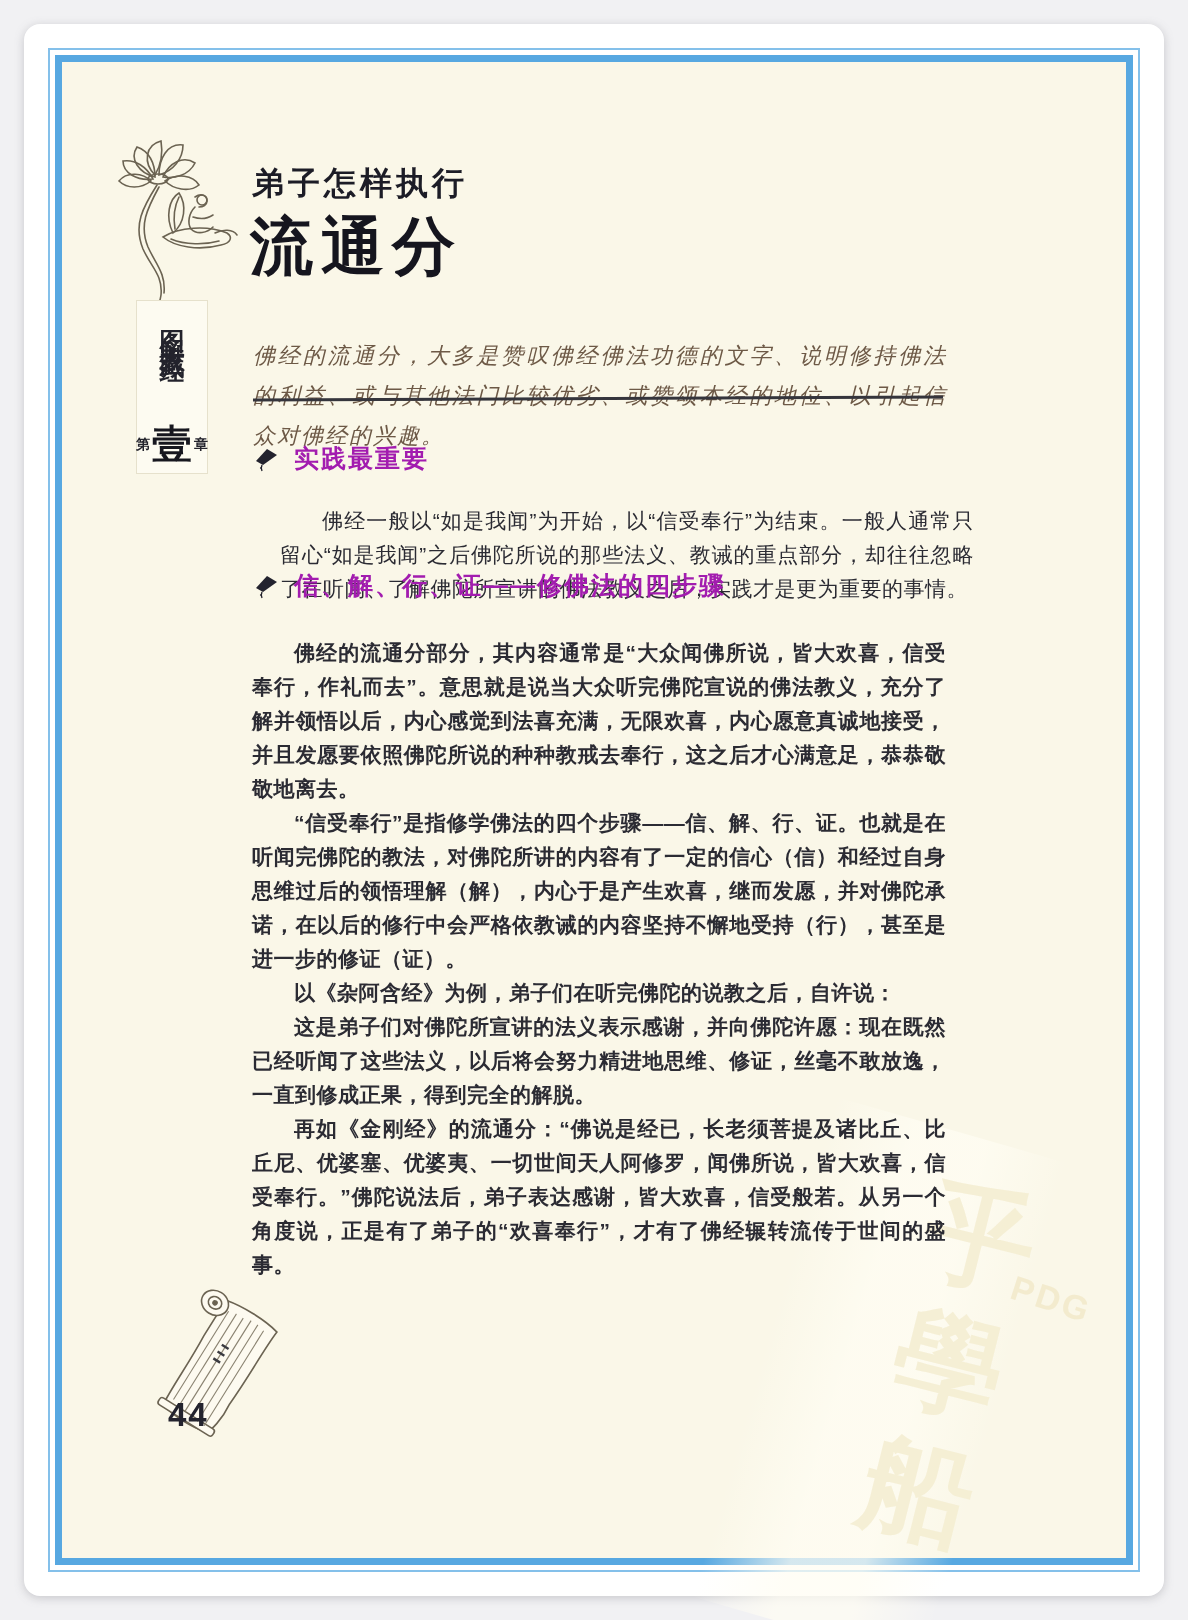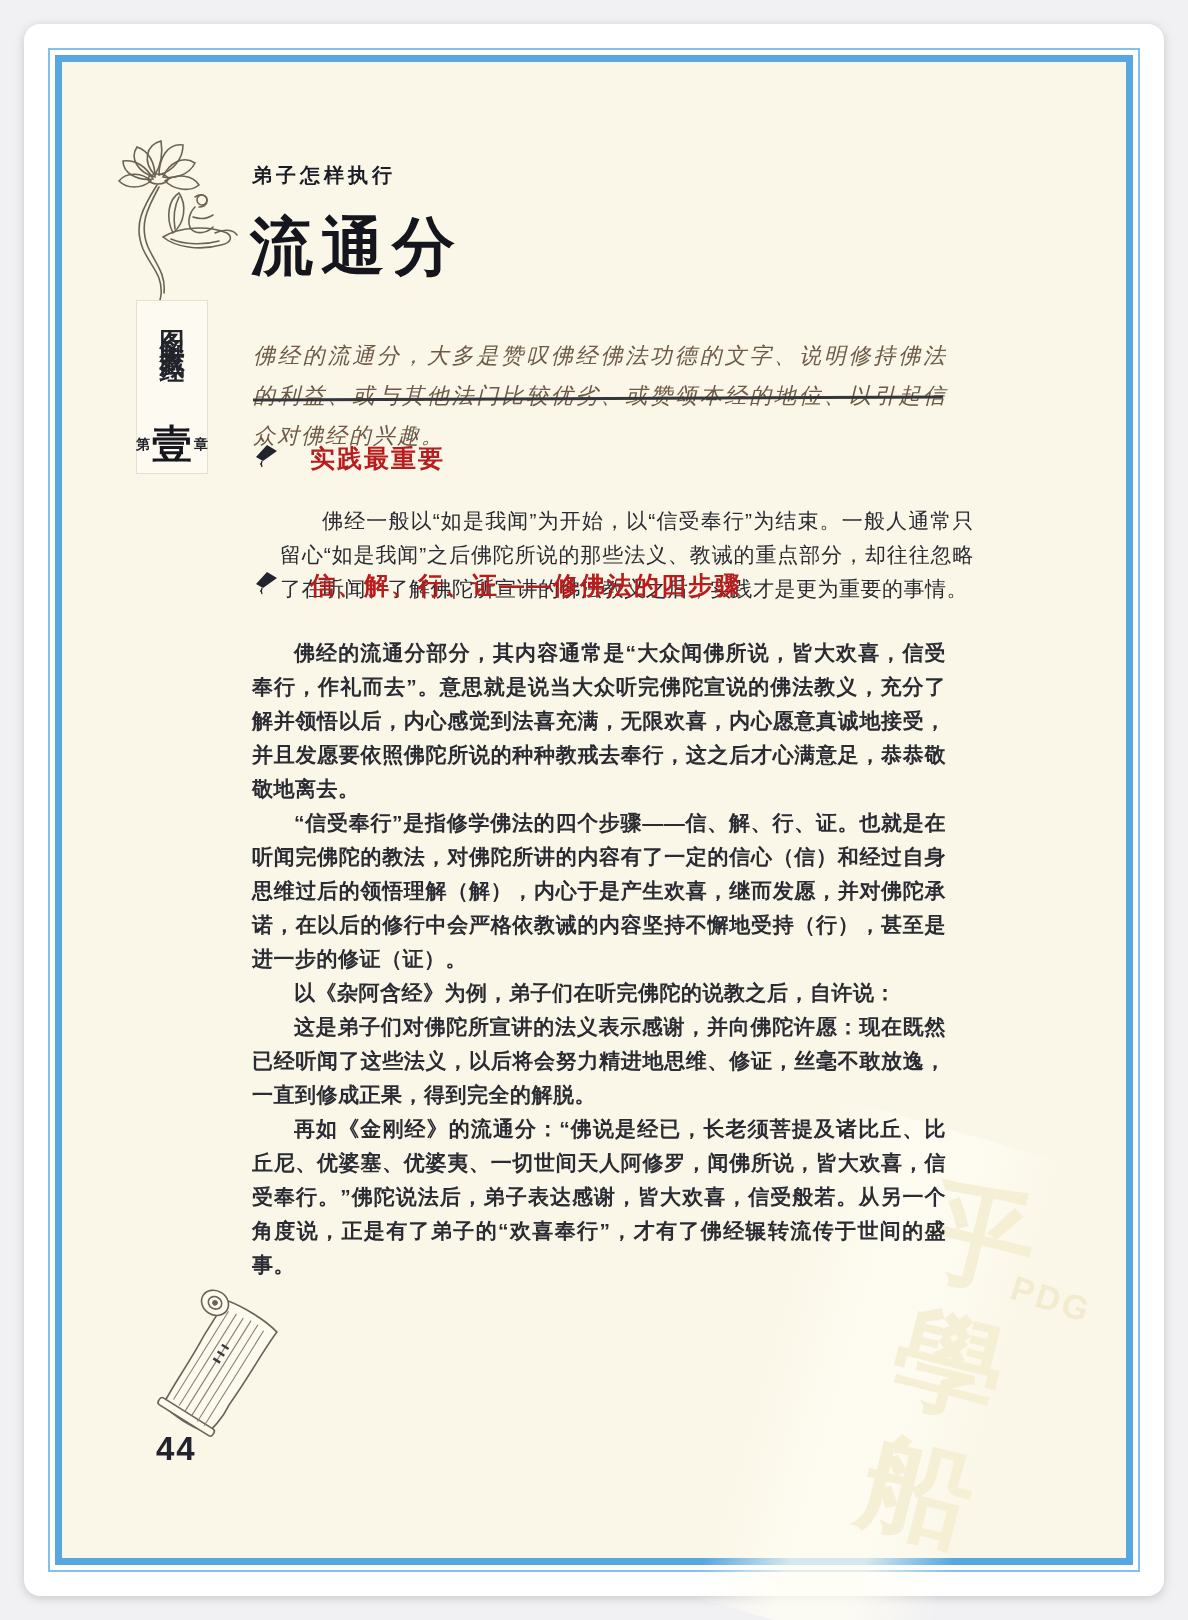--- a/index.html
+++ b/index.html
@@ -46,21 +46,21 @@
   .chapter-row { display:flex; align-items:center; gap:2px; margin-top:6px; }
   .chapter-small { font-size:14px; font-weight:bold; color:#23232c; }
   .chapter-big {
     font-size:40px; font-weight:bold; color:#17171f; line-height:40px;
     font-family:"Liberation Serif","DejaVu Serif",serif;
   }
 
   
   .subtitle {
     position:absolute; left:252px; top:162px;
-    font-size:20px; font-weight:bold; color:#1c1c26; letter-spacing:4px;
+    font-size:32px; font-weight:bold; color:#1c1c26; letter-spacing:4px;
   }
   .big-title {
     position:absolute; left:250px; top:204px;
     font-size:63px; font-weight:bold; color:#15151e; letter-spacing:8px;
     font-family:"Liberation Serif","DejaVu Serif",serif;
   }
   .intro {
     position:absolute; left:253px; top:336px; width:694px;
     font-family:"DejaVu Serif","Liberation Serif",serif;
     font-style:italic;
@@ -70,41 +70,41 @@
   }
   .divider {
     position:absolute; left:253px; top:397px; width:690px; height:3px;
     background:#35353c;
     transform:rotate(-0.25deg);
   }
 
   
   .sec-heading {
     position:absolute; left:252px;
-    display:flex; align-items:flex-start; gap:30px;
-    font-size:25px; font-weight:bold; color:#b91c1c; letter-spacing:2px;
+    display:flex; align-items:center; gap:14px;
+    font-size:25px; font-weight:bold; color:#a21caf; letter-spacing:2px;
   }
   .sec-heading .brush { width:28px; height:26px; flex:0 0 auto; }
   #sec1-heading { top:442px; }
   #sec2-heading { top:569px; }
 
   .para-block { position:absolute; left:252px; width:694px; }
   #sec1-body { top:504px;margin-left:28px; }
   #sec2-body { top:636px;font-weight:bold; }
   .para {
     font-size:21px; line-height:34px; color:#2b2b33;
     text-align:justify; text-indent:2em;
     letter-spacing:0.5px;
   }
 
   
   .scroll-art { position:absolute; left:138px; top:1288px; width:160px; height:155px; }
   .page-num {
-    position:absolute; left:156px; top:1396px;
-    font-size:33px; font-weight:bold; color:#23232e; letter-spacing:2px;margin-top:34px;
+    position:absolute; left:168px; top:1396px;
+    font-size:33px; font-weight:bold; color:#23232e; letter-spacing:2px;
   }
 
   
   .wm-band {
     position:absolute; left:760px; top:1120px; width:240px; height:520px;
     background:linear-gradient(90deg, rgba(255,253,243,0) 0%, rgba(255,253,243,0.75) 35%, rgba(255,253,243,0.75) 65%, rgba(255,253,243,0) 100%);
     transform:rotate(16deg);
     pointer-events:none;
   }
   .wm-chars {

